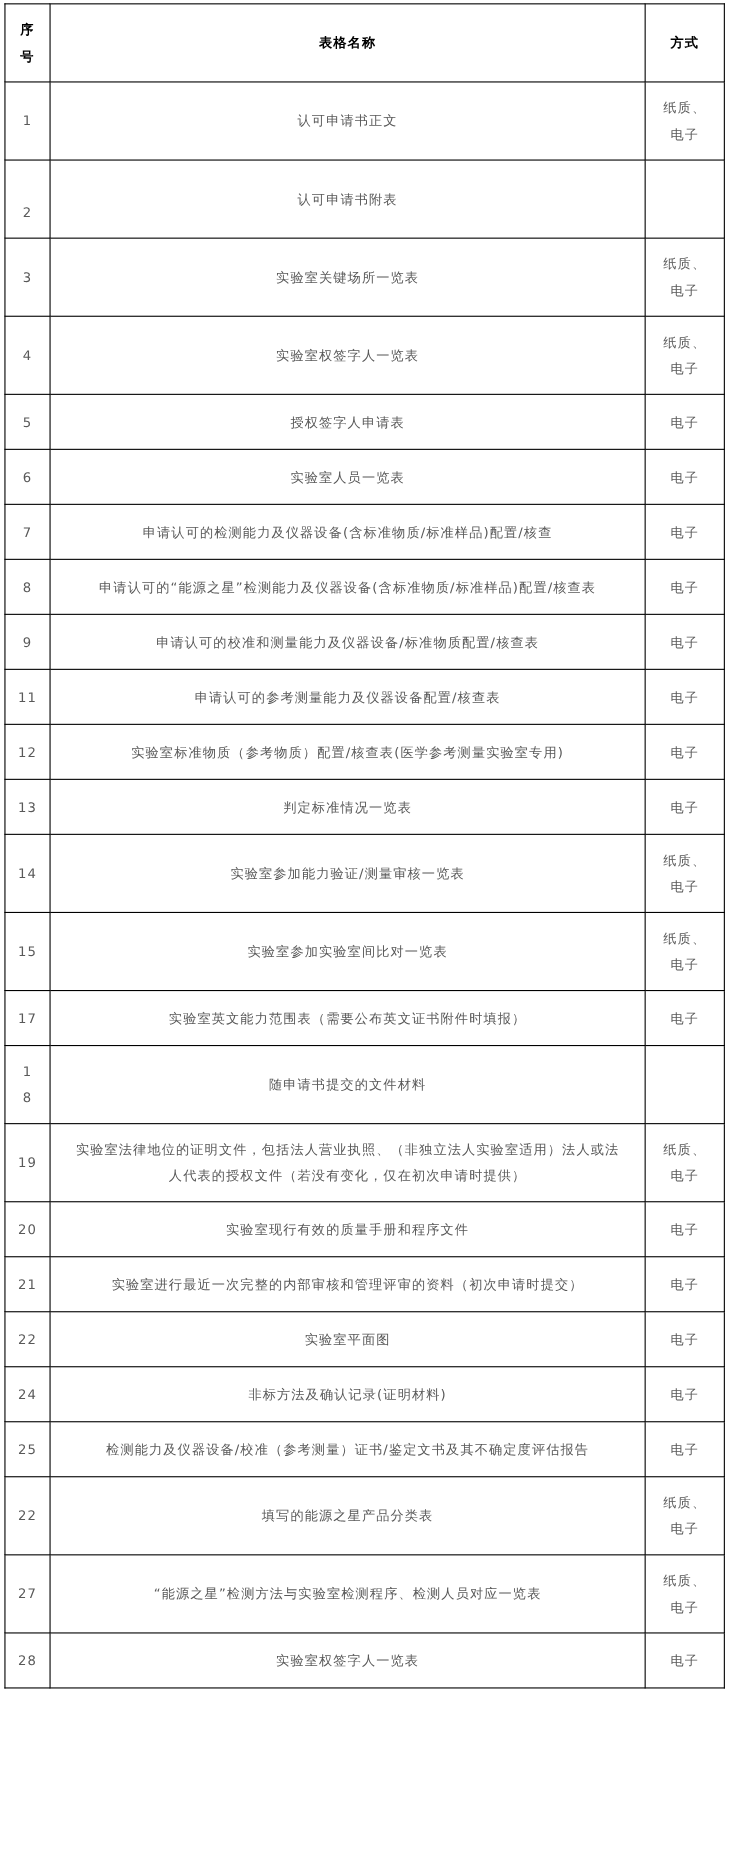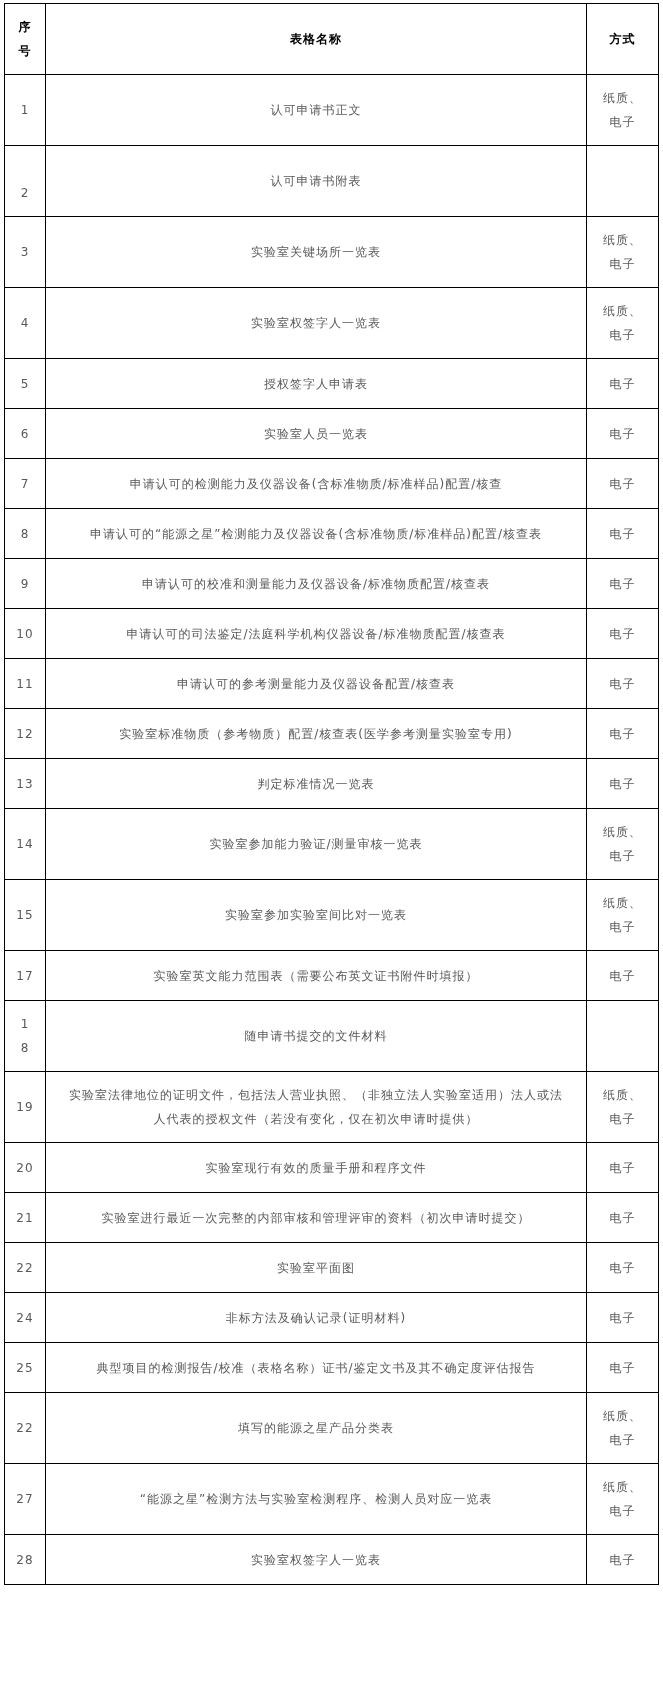--- a/index.html
+++ b/index.html
@@ -126,29 +126,20 @@
       <tr class="h1">
         <td>9</td>
         <td>
           <span class="line">申请认可的校准和测量能力及仪器设备/标准物质配置/核查表</span>
         </td>
         <td class="method-cell">
           <span class="line">电子</span>
         </td>
       </tr>
       <tr class="h1">
-        <td>10</td>
-        <td>
-          <span class="line">申请认可的司法鉴定/法庭科学机构仪器设备/标准物质配置/核查表</span>
-        </td>
-        <td class="method-cell">
-          <span class="line">电子</span>
-        </td>
-      </tr>
-      <tr class="h1">
         <td>11</td>
         <td>
           <span class="line">申请认可的参考测量能力及仪器设备配置/核查表</span>
         </td>
         <td class="method-cell">
           <span class="line">电子</span>
         </td>
       </tr>
       <tr class="h1">
         <td>12</td>
@@ -250,21 +241,21 @@
         <td>
           <span class="line">非标方法及确认记录(证明材料)</span>
         </td>
         <td class="method-cell">
           <span class="line">电子</span>
         </td>
       </tr>
       <tr class="h1">
         <td>25</td>
         <td>
-          <span class="line">典型项目的检测报告/校准（表格名称）证书/鉴定文书及其不确定度评估报告</span>
+          <span class="line">检测能力及仪器设备/校准（参考测量）证书/鉴定文书及其不确定度评估报告</span>
         </td>
         <td class="method-cell">
           <span class="line">电子</span>
         </td>
       </tr>
       <tr class="h2">
         <td>22</td>
         <td>
           <span class="line">填写的能源之星产品分类表</span>
         </td>

